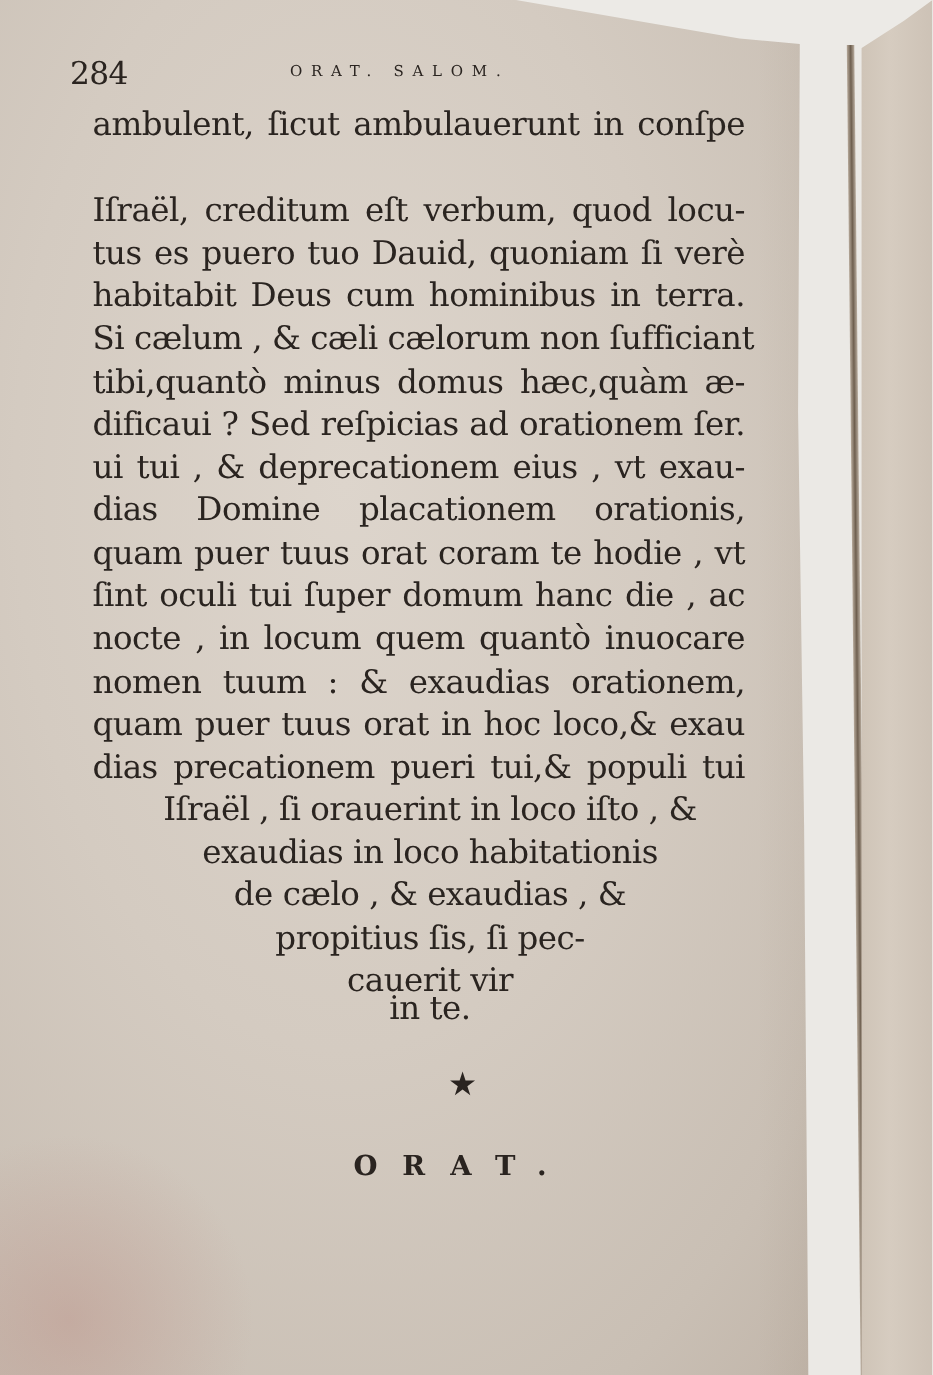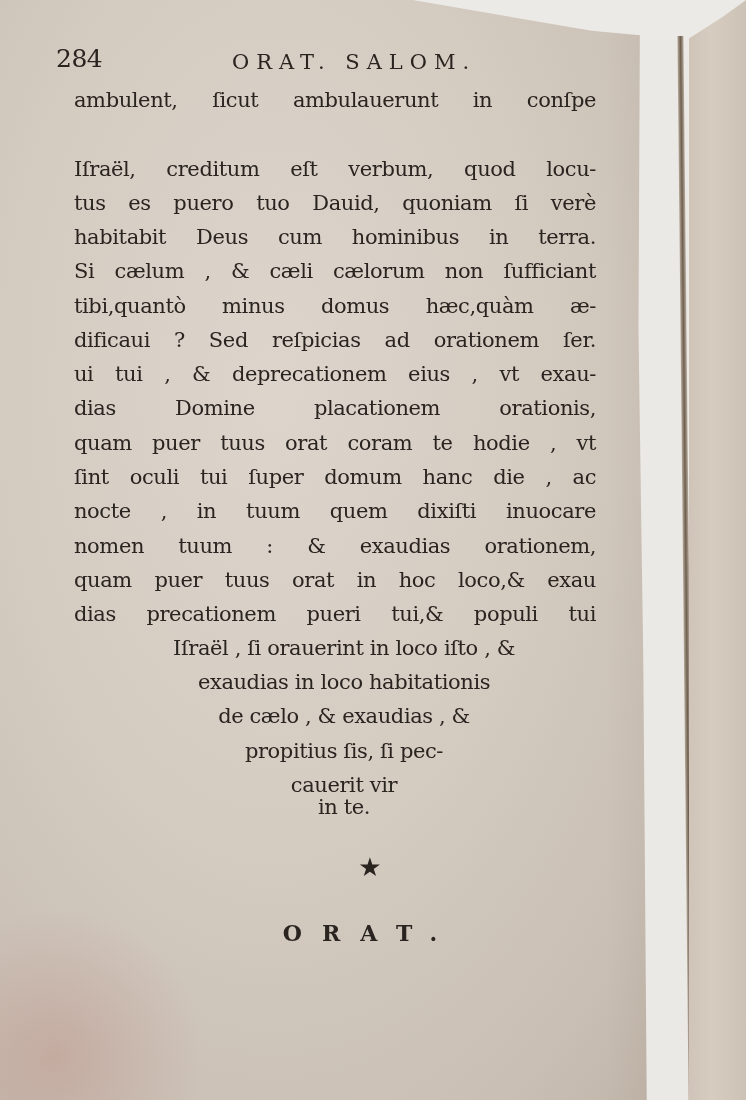--- a/index.html
+++ b/index.html
@@ -72,27 +72,27 @@
     }
     .page-number {
       position: absolute;
       left: 0; top: 0;
       font-size: 25px;
       letter-spacing: -0.5px;
     }
     .head-title {
       position: absolute;
       left: 176px; top: 6px;
-      font-size: 21px;
+      font-size: 12px;
       letter-spacing: 7px;
     }
     .line {
       position: absolute;
       white-space: nowrap;
-      font-size: 21px;
+      font-size: 26px;
       line-height: 32px;
       letter-spacing: -0.4px;
     }
     .line.full { left: 74px; width: 522px; text-align: justify; text-align-last: justify; }
     .line.center { left: 74px; width: 540px; text-align: center; }
     .ornament {
       position: absolute;
       left: 0; width: 740px;
       top: 852px;
       text-align: center;
@@ -127,21 +127,21 @@
     <div class="line full" style="top:153px">Iſraël, creditum eſt verbum, quod locu-</div>
     <div class="line full" style="top:187px">tus es puero tuo Dauid, quoniam ſi verè</div>
     <div class="line full" style="top:221px">habitabit Deus cum hominibus in terra.</div>
     <div class="line full" style="top:255px">Si cælum , &amp; cæli cælorum non ſufficiant</div>
     <div class="line full" style="top:290px">tibi,quantò minus domus hæc,quàm æ-</div>
     <div class="line full" style="top:324px">dificaui ? Sed reſpicias ad orationem ſer.</div>
     <div class="line full" style="top:358px">ui tui , &amp; deprecationem eius , vt exau-</div>
     <div class="line full" style="top:392px">dias Domine placationem orationis,</div>
     <div class="line full" style="top:427px">quam puer tuus orat coram te hodie , vt</div>
     <div class="line full" style="top:461px">ſint oculi tui ſuper domum hanc die , ac</div>
-    <div class="line full" style="top:495px">nocte , in tuum quem dixiſti inuocare</div>
+    <div class="line full" style="top:495px">nocte , in locum quem quantò inuocare</div>
     <div class="line full" style="top:564px">quam puer tuus orat in hoc loco,&amp; exau</div>
     <div class="line full" style="top:530px">nomen tuum : &amp; exaudias orationem,</div>
     <div class="line full" style="top:598px">dias precationem pueri tui,&amp; populi tui</div>
     <div class="line center" style="top:632px">Iſraël , ſi orauerint in loco iſto , &amp;</div>
     <div class="line center" style="top:666px">exaudias in loco habitationis</div>
     <div class="line center" style="top:700px">de cælo , &amp; exaudias , &amp;</div>
     <div class="line center" style="top:735px">propitius ſis, ſi pec-</div>
     <div class="line center" style="top:769px">cauerit vir</div>
     <div class="line center" style="top:791px">in te.</div>
 

